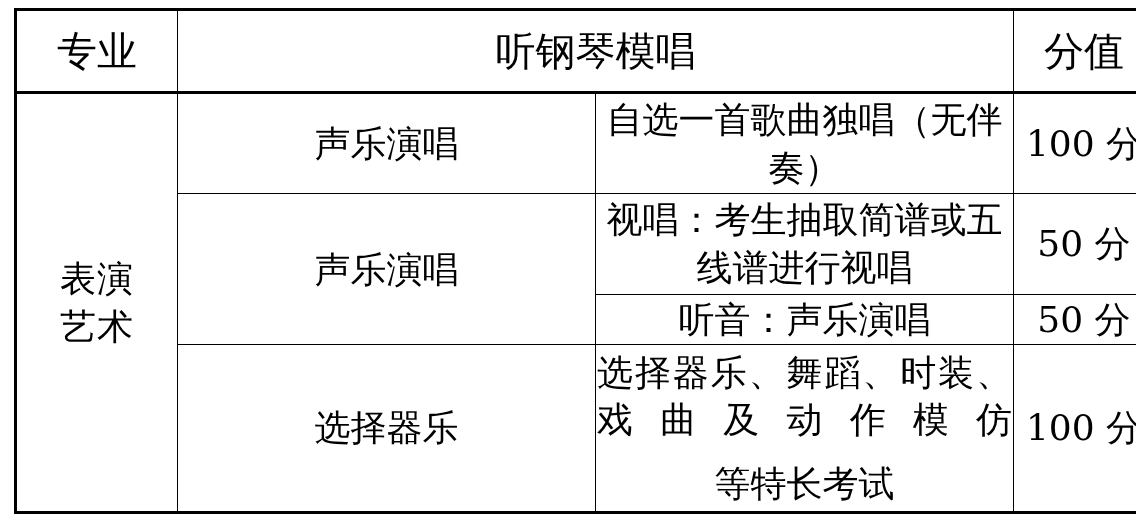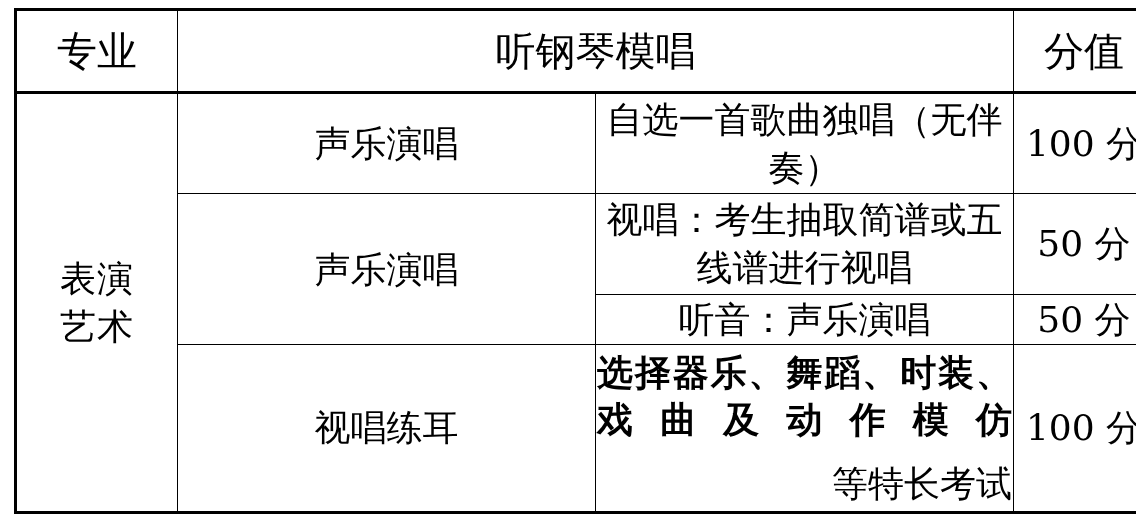--- a/index.html
+++ b/index.html
@@ -82,25 +82,24 @@
   
   td.content-cell.justified {
     padding: 0 1px;
   }
   td.content-cell.justified .just-line1 {
     display: block;
     text-align: justify;
     text-align-last: justify;
     white-space: normal;
     padding-bottom: 16px;
-    font-weight: bold;
   }
   td.content-cell.justified .just-line2 {
     display: block;
-    text-align: right;
+    text-align: center;
   }
 </style>
 </head>
 <body>
 
 <div id="exam-table-wrap">
   <table class="exam-table">
     <tbody>
       <tr class="header-row">
         <td class="col-major">专业</td>
@@ -123,21 +122,21 @@
         <td class="col-content content-cell">视唱：考生抽取简谱或五线谱进行视唱</td>
         <td class="col-score">50 分</td>
       </tr>
 
       <tr>
         <td class="col-content content-cell">听音：声乐演唱</td>
         <td class="col-score">50 分</td>
       </tr>
 
       <tr>
-        <td class="col-subject subject-cell">视唱练耳</td>
+        <td class="col-subject subject-cell">选择器乐</td>
         <td class="col-content content-cell justified">
           <span class="just-line1">选择器乐、舞蹈、时装、戏曲及动作模仿</span>
           <span class="just-line2">等特长考试</span>
         </td>
         <td class="col-score">100 分</td>
       </tr>
     </tbody>
   </table>
 </div>
 

